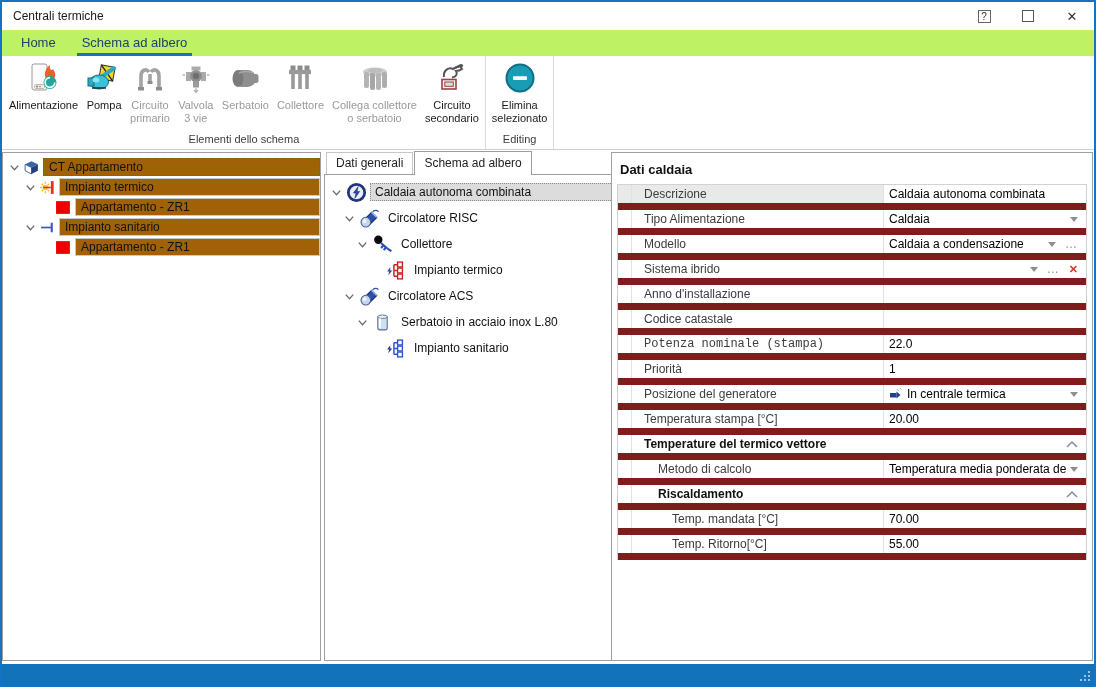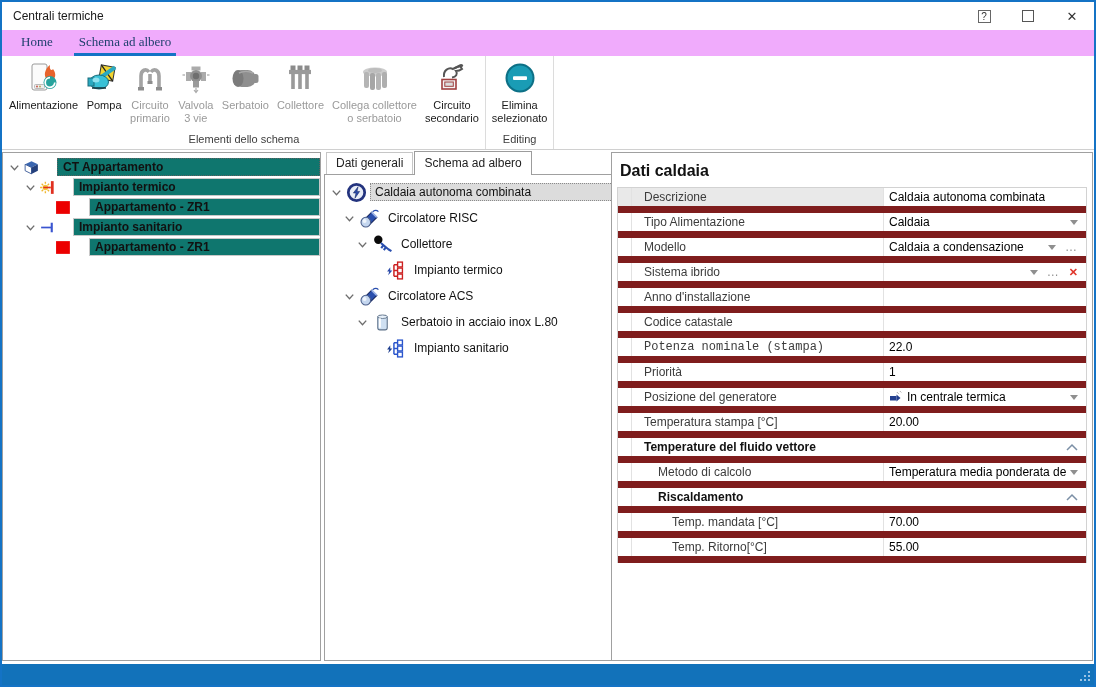--- a/index.html
+++ b/index.html
@@ -9,21 +9,21 @@
     display:flex;flex-direction:column;position:relative;overflow:hidden;
   }
   
   .titlebar{height:28px;display:flex;align-items:center;background:#fff;flex:0 0 auto;}
   .title{font-size:12px;color:#1a1a1a;padding-left:11px;flex:1;}
   .tbtn{width:44px;height:26px;display:flex;align-items:center;justify-content:center;color:#444;}
   .help-glyph{width:13px;height:13px;border:1px solid #666;font-size:10px;display:flex;align-items:center;justify-content:center;color:#333;box-sizing:border-box;}
   .max-glyph{width:10px;height:10px;border:1px solid #555;display:inline-block;}
   .close-glyph{font-size:13px;color:#333;}
   
-  .tabrow{display:flex;align-items:flex-end;height:26px;padding-left:14px;gap:16px;background:#f0abfc;flex:0 0 auto;font-family:Liberation Serif, serif;}
+  .tabrow{display:flex;align-items:flex-end;height:26px;padding-left:14px;gap:16px;background:#bef264;flex:0 0 auto;}
   .rtab{font-size:13px;color:#20406e;padding:2px 5px 6px;cursor:default;}
   .rtab.active{border-bottom:3px solid #1473c5;padding-bottom:3px;}
   
   .ribbon{display:flex;align-items:stretch;height:94px;border-bottom:1px solid #d0d0d0;background:#fff;padding-left:1px;box-sizing:border-box;flex:0 0 auto;}
   .rgroup{display:flex;flex-direction:column;border-right:1px solid #dcdcdc;}
   .rbtns{display:flex;flex:1;align-items:flex-start;padding:3px 2px 0;}
   .rbtn{display:flex;flex-direction:column;align-items:center;padding:1px 4px;min-width:36px;}
   .rbtn .icon{height:38px;display:flex;align-items:center;justify-content:center;}
   .rlabel{font-size:11px;line-height:13px;text-align:center;color:#1a1a1a;white-space:pre-line;margin-top:1px;}
   .rbtn.disabled .rlabel{color:#9a9a9a;}
@@ -35,29 +35,29 @@
   .mid-tabs{height:23px;display:flex;align-items:flex-end;padding-left:2px;position:relative;z-index:2;}
   .mid-tab{font-size:12px;color:#222;padding:3px 9px 4px;border:1px solid #c6c6c6;border-bottom:none;background:#fff;margin-right:1px;}
   .mid-tab.active{border-color:#9c9c9c;padding:4px 9px 5px;margin-bottom:-1px;background:#fff;}
   .mid-body{position:absolute;top:23px;left:0;right:0;bottom:0;border:1px solid #a0a0a0;background:#fff;padding-top:2px;overflow:hidden;}
   .panel-right{position:absolute;left:609px;right:1px;top:2px;bottom:3px;border:1px solid #a0a0a0;background:#fff;overflow:hidden;}
   
   .ltree{padding-top:3px;font-size:12px;}
   .ltree-row{display:flex;align-items:stretch;margin:2px 0;height:18px;}
   .chev{width:15px;flex:0 0 15px;display:flex;align-items:center;justify-content:center;}
   .ticon{width:18px;flex:0 0 18px;display:flex;align-items:center;justify-content:center;}
-  .ltree-label{flex:1;border:1px solid #c8c8c8;display:flex;align-items:center;padding:0 5px;margin-left:17px;color:#111;background:#0f766e;font-weight:bold;}
+  .ltree-label{flex:1;border:1px solid #c8c8c8;display:flex;align-items:center;padding:0 5px;margin-left:3px;color:#111;background:#a16207;}
   .ltree-row.selected .ltree-label{border:1px dotted #606060;}
   
   .mtree-row{display:flex;align-items:center;margin:4px 0;height:22px;font-size:12px;}
   .mtree-row .ticon{width:24px;flex:0 0 24px;}
   .mtree-label{flex:1;display:flex;align-items:center;padding:1px 4px;margin-left:2px;color:#111;border:1px solid transparent;}
   .mtree-row.selected .mtree-label{background:#dcdcdc;border:1px dotted #8a8a8a;}
   
-  .pg-title{font-weight:bold;font-size:16px;color:#111;padding:9px 8px 7px;}
+  .pg-title{font-weight:bold;font-size:13px;color:#111;padding:9px 8px 7px;}
   .pg{margin:0 5px;border:1px solid #d2d2d2;border-bottom:none;}
   .pg-row{display:flex;align-items:stretch;height:18px;border-bottom:7px solid #7f1d1d;font-size:12px;background:#fff;}
   .pg-ind{width:13px;flex:0 0 13px;border-right:1px solid #e2e2e2;}
   .pg-label{width:252px;flex:0 0 252px;box-sizing:border-box;display:flex;align-items:center;border-right:1px solid #e2e2e2;color:#3c3c3c;overflow:hidden;white-space:nowrap;}
   .pg-value{flex:1;display:flex;align-items:center;padding:0 5px;color:#000;gap:4px;overflow:hidden;}
   .pg-valtext{white-space:nowrap;overflow:hidden;}
   .pg-controls{margin-left:auto;display:flex;align-items:center;gap:9px;padding-right:3px;}
   .pg-row.pg-selected .pg-ind,.pg-row.pg-selected .pg-label{background:#e9e9e9;}
   .pg-row.pg-group{font-weight:bold;}
   .pg-row.pg-group .pg-glabel{flex:1;display:flex;align-items:center;color:#111;overflow:hidden;white-space:nowrap;}
@@ -498,21 +498,21 @@
           <div class="pg-row">
             <span class="pg-ind"></span>
             <span class="pg-label" style="padding-left: 12px;">Temperatura stampa [°C]</span>
             <span class="pg-value">
               <span class="pg-valtext">20.00</span>
               <span class="pg-controls"></span>
             </span>
           </div>
           <div class="pg-row pg-group">
             <span class="pg-ind"></span>
-            <span class="pg-glabel" style="padding-left: 12px;">Temperature del fluido vettore</span>
+            <span class="pg-glabel" style="padding-left: 12px;">Temperature del termico vettore</span>
             <span class="ctl-collapse">
               <svg width="12" height="9" viewBox="0 0 12 9">
                 <polyline points="1,7 6,2 11,7" fill="none" stroke="#7b8fa5" stroke-width="1.5"></polyline>
               </svg>
             </span>
           </div>
           <div class="pg-row">
             <span class="pg-ind"></span>
             <span class="pg-label" style="padding-left: 26px;">Metodo di calcolo</span>
             <span class="pg-value">

